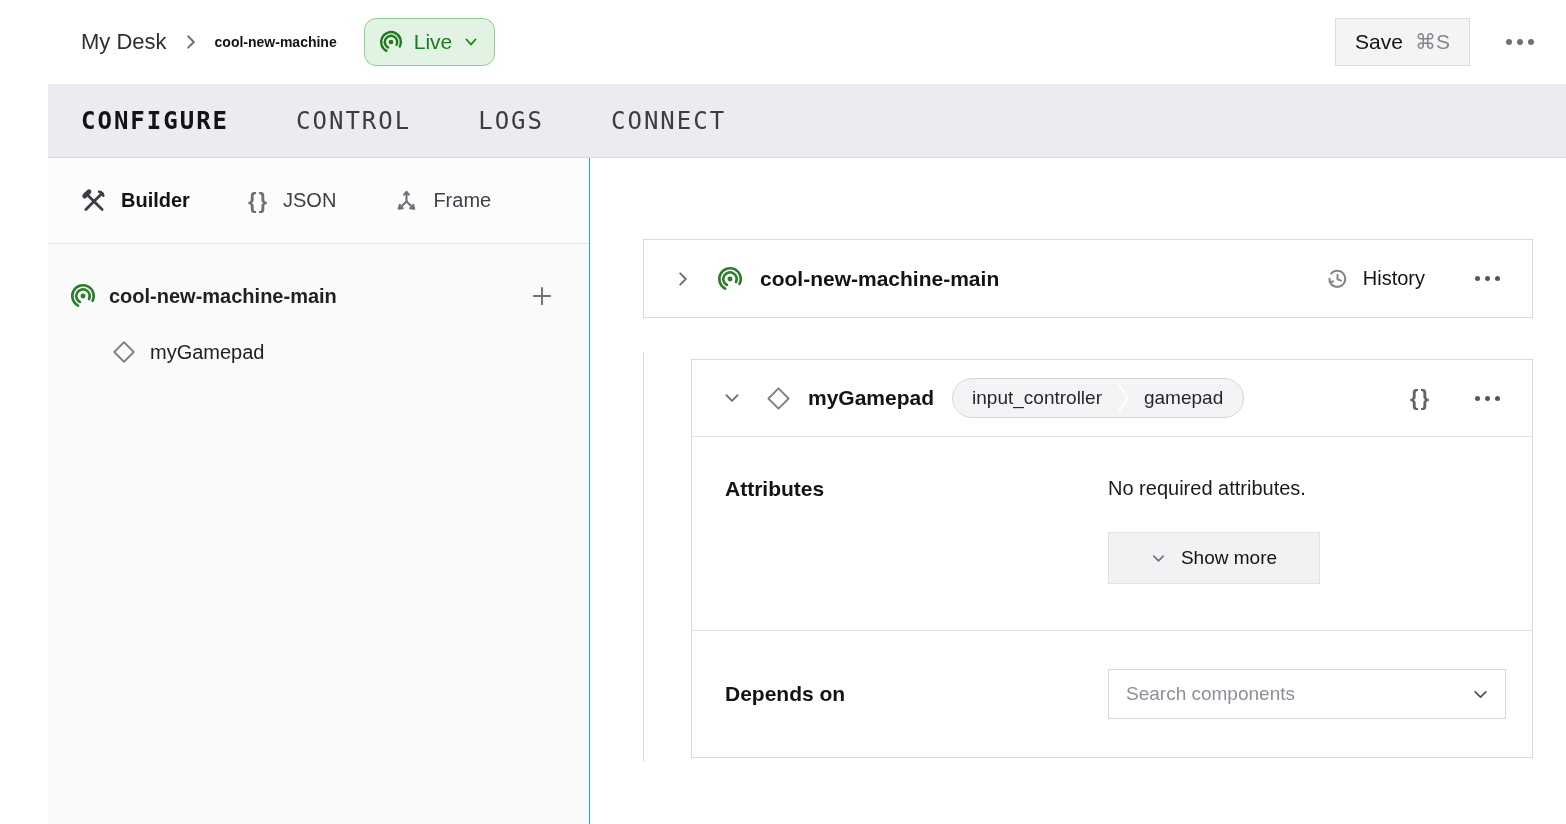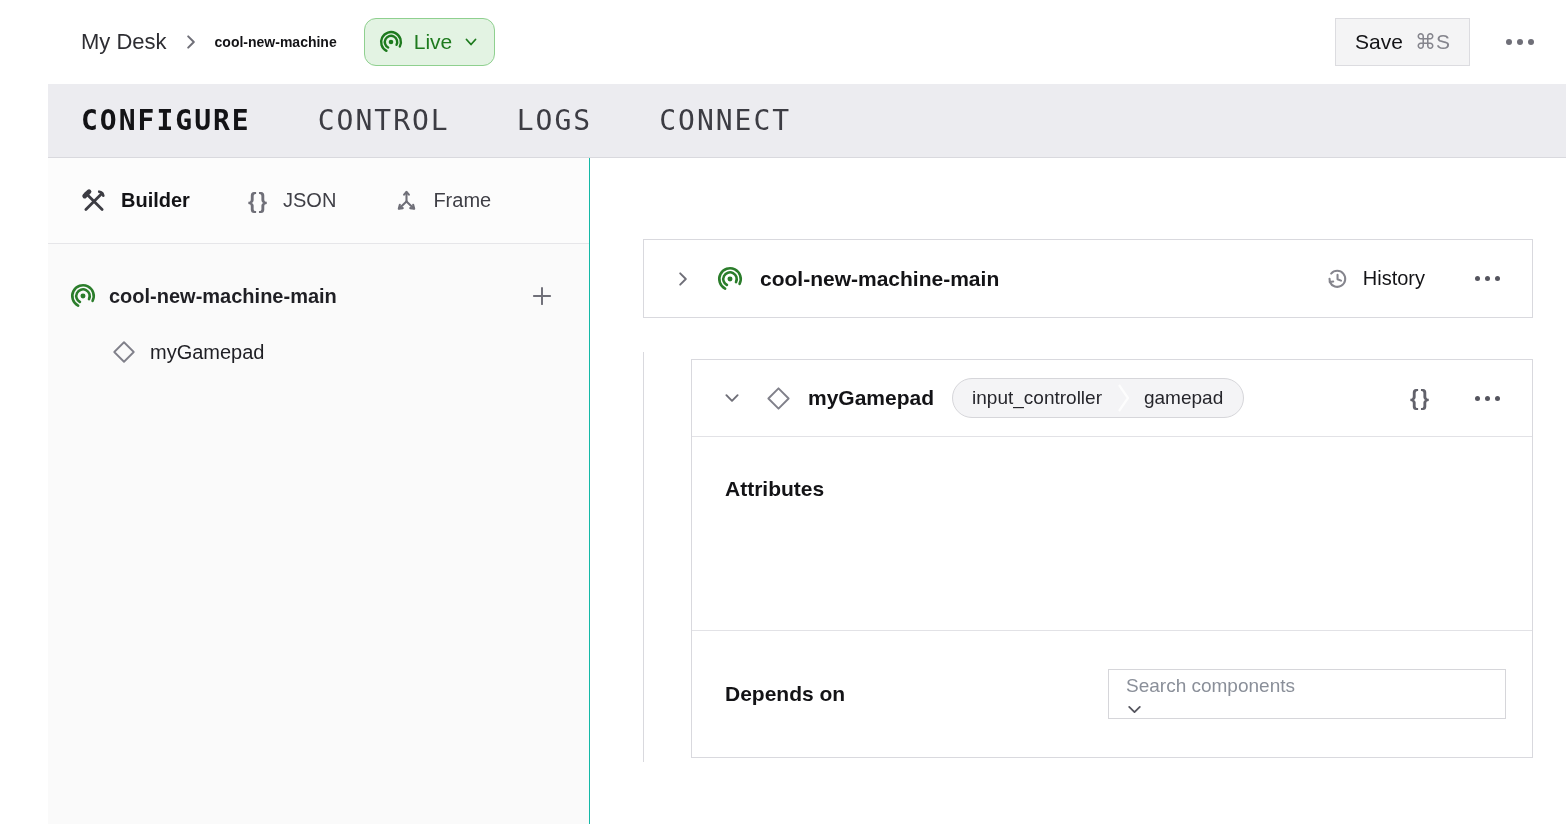--- a/index.html
+++ b/index.html
@@ -20,21 +20,21 @@
   .save-btn { height:48px; display:flex; align-items:center; gap:12px; padding:0 19px;
               background:#f4f4f5; border:1px solid #dcdce0; font-size:21px; color:#131316; cursor:pointer; }
   .save-shortcut { color:#85858d; font-size:21px; }
   .dots { display:flex; gap:5px; align-items:center; cursor:pointer; padding:6px; }
   .dots i { width:5px; height:5px; border-radius:50%; background:#55555e; display:block; }
   .header .dots i { width:6px; height:6px; background:#6f6f78; }
 
   
   .tabbar { height:74px; flex:0 0 74px; background:#ececf0; border-bottom:1px solid #d9d9de;
             display:flex; align-items:center; gap:67px; padding-left:33px;
-            font-family:"DejaVu Sans Mono","Liberation Mono",monospace; font-size:28px; letter-spacing:2px; }
+            font-family:"DejaVu Sans Mono","Liberation Mono",monospace; font-size:24px; letter-spacing:2px; }
   .tab { color:#3c3c43; cursor:pointer; }
   .tab.active { color:#131316; font-weight:bold; }
 
   
   .content { flex:1; display:flex; min-height:0; }
 
   
   .sidebar { width:542px; flex:0 0 542px; background:#fafafa; border-right:1px solid #14b8a6; display:flex; flex-direction:column; }
   .viewtabs { height:86px; flex:0 0 86px; background:#fcfcfc; border-bottom:1px solid #e6e6e9;
               display:flex; align-items:center; gap:58px; padding-left:33px; }
@@ -69,22 +69,22 @@
   .comp-header .spacer { flex:1; }
   .json-toggle { font-size:22px; color:#62626b; letter-spacing:2px; font-weight:bold; cursor:pointer; margin-right:38px; }
 
   .section { display:flex; padding:0 26px 0 33px; }
   .section-label { width:383px; flex:0 0 383px; font-size:21px; font-weight:bold; color:#131316; }
   .attr-section { border-bottom:1px solid #e2e2e6; padding-top:40px; height:194px; }
   .attr-empty { font-size:20px; color:#1b1b1f; }
   .show-more { margin-top:32px; width:212px; height:52px; display:flex; align-items:center; justify-content:center;
                gap:15px; background:#f2f2f4; border:1px solid #e2e2e5; font-size:19px; color:#131316; cursor:pointer; }
   .depends-section { height:126px; align-items:center; }
-  .search-select { width:400px; height:50px; border:1px solid #d6d6da; background:#fff; display:flex; align-items:flex-start;
-                   padding:0 16px 0 17px;flex-direction:column; }
+  .search-select { width:400px; height:50px; border:1px solid #d6d6da; background:#fff; display:flex; align-items:center;
+                   padding:0 16px 0 17px; }
   .search-select input { flex:1; border:none; outline:none; font-size:19px; color:#1b1b1f; background:transparent;
                          font-family:"Liberation Sans",sans-serif; }
   .search-select input::placeholder { color:#8a8f99; opacity:1; }
 
   .icon { display:inline-flex; align-items:center; justify-content:center; flex:0 0 auto; }
 </style>
 </head>
 <body>
 
 <div class="app">
@@ -262,20 +262,31 @@
           <span class="json-toggle">{}</span>
           <span class="dots">
             <i></i>
               <i></i>
               <i></i>
           </span>
         </div>
 
         <div class="section attr-section">
           <div class="section-label">Attributes</div>
+          <div>
+            <div class="attr-empty">No required attributes.</div>
+            <button class="show-more">
+              <span class="icon">
+                <svg width="15" height="15" viewBox="0 0 16 16">
+                    <path d="M3 5.5 L8 10.5 L13 5.5" fill="none" stroke="#6f6f78" stroke-width="1.7" stroke-linecap="round" stroke-linejoin="round"></path>
+                  </svg>
+              </span>
+              <span>Show more</span>
+            </button>
+          </div>
         </div>
 
         <div class="section depends-section">
           <div class="section-label">Depends on</div>
           <div class="search-select">
             <input type="text" placeholder="Search components" style="">
             <span class="icon">
               <svg width="17" height="17" viewBox="0 0 16 16">
                   <path d="M3 5.5 L8 10.5 L13 5.5" fill="none" stroke="#55555e" stroke-width="1.7" stroke-linecap="round" stroke-linejoin="round"></path>
                 </svg>

